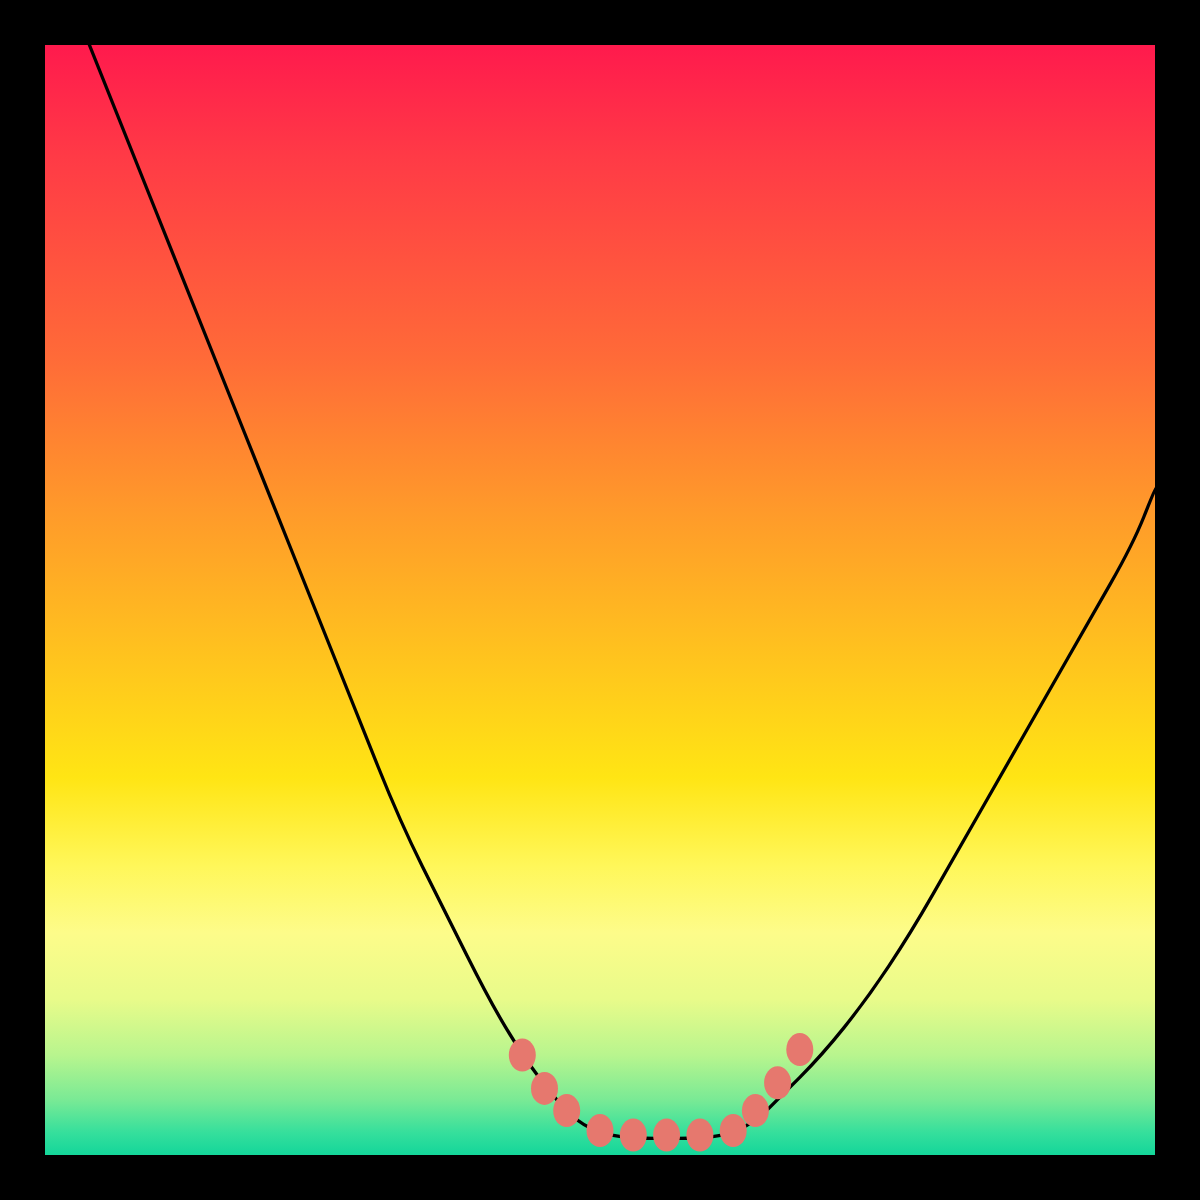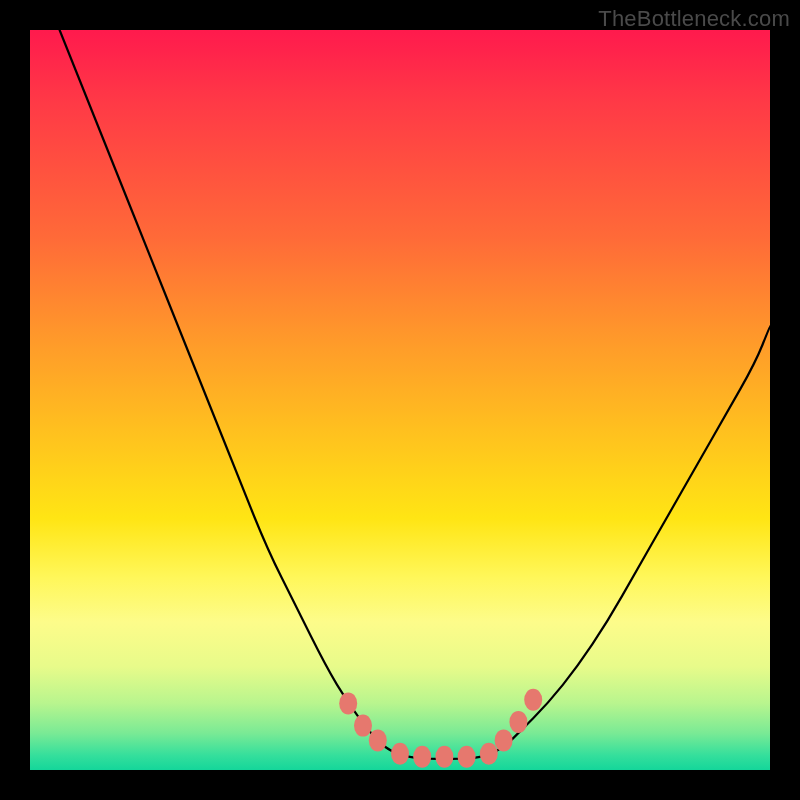--- a/index.html
+++ b/index.html
@@ -56,21 +56,20 @@
     color: #4a4a4a;
     font-size: 22px;
     font-weight: 500;
     letter-spacing: 0.2px;
   }
 </style>
 </head>
 <body>
 
 <div class="frame">
-  <div class="watermark">TheBottleneck.com</div>
 
   <div class="plot">
     <div class="gradient-bg"></div>
 
     <svg class="curve-svg" viewBox="0 0 740 740" preserveAspectRatio="none">
       <g fill="none" stroke="#000" stroke-width="2.2" stroke-linecap="round">
         <path id="left-path" d="M29.6 0.0 Q59.2 74.0 74.0 111.0 Q88.8 148.0 103.6 185.0 Q118.4 222.0 133.2 259.0 Q148.0 296.0 162.8 333.0 Q177.6 370.0 192.4 407.0 Q207.2 444.0 222.0 481.0 Q236.8 518.0 251.6 547.6 Q266.4 577.2 281.2 606.8 Q296.0 636.4 307.1 654.9 Q318.2 673.4 329.3 688.2 Q340.4 703.0 347.8 710.4 Q355.2 717.8 362.6 721.5 T370.0 725.2"></path>
         <path id="valley-path" d="M370.0 725.2 Q384.8 728.2 392.2 728.5 Q399.6 728.9 407.0 728.9 Q414.4 728.9 421.8 728.9 Q429.2 728.9 436.6 728.5 Q444.0 728.2 451.4 726.7 T458.8 725.2"></path>
         <path id="right-path" d="M458.8 725.2 Q473.6 717.8 481.0 710.4 Q488.4 703.0 503.2 688.2 Q518.0 673.4 532.8 654.9 Q547.6 636.4 562.4 614.2 Q577.2 592.0 592.0 566.1 Q606.8 540.2 621.6 514.3 Q636.4 488.4 651.2 462.5 Q666.0 436.6 680.8 410.7 Q695.6 384.8 710.4 358.9 Q725.2 333.0 732.6 314.5 T740.0 296.0"></path>
       </g>

